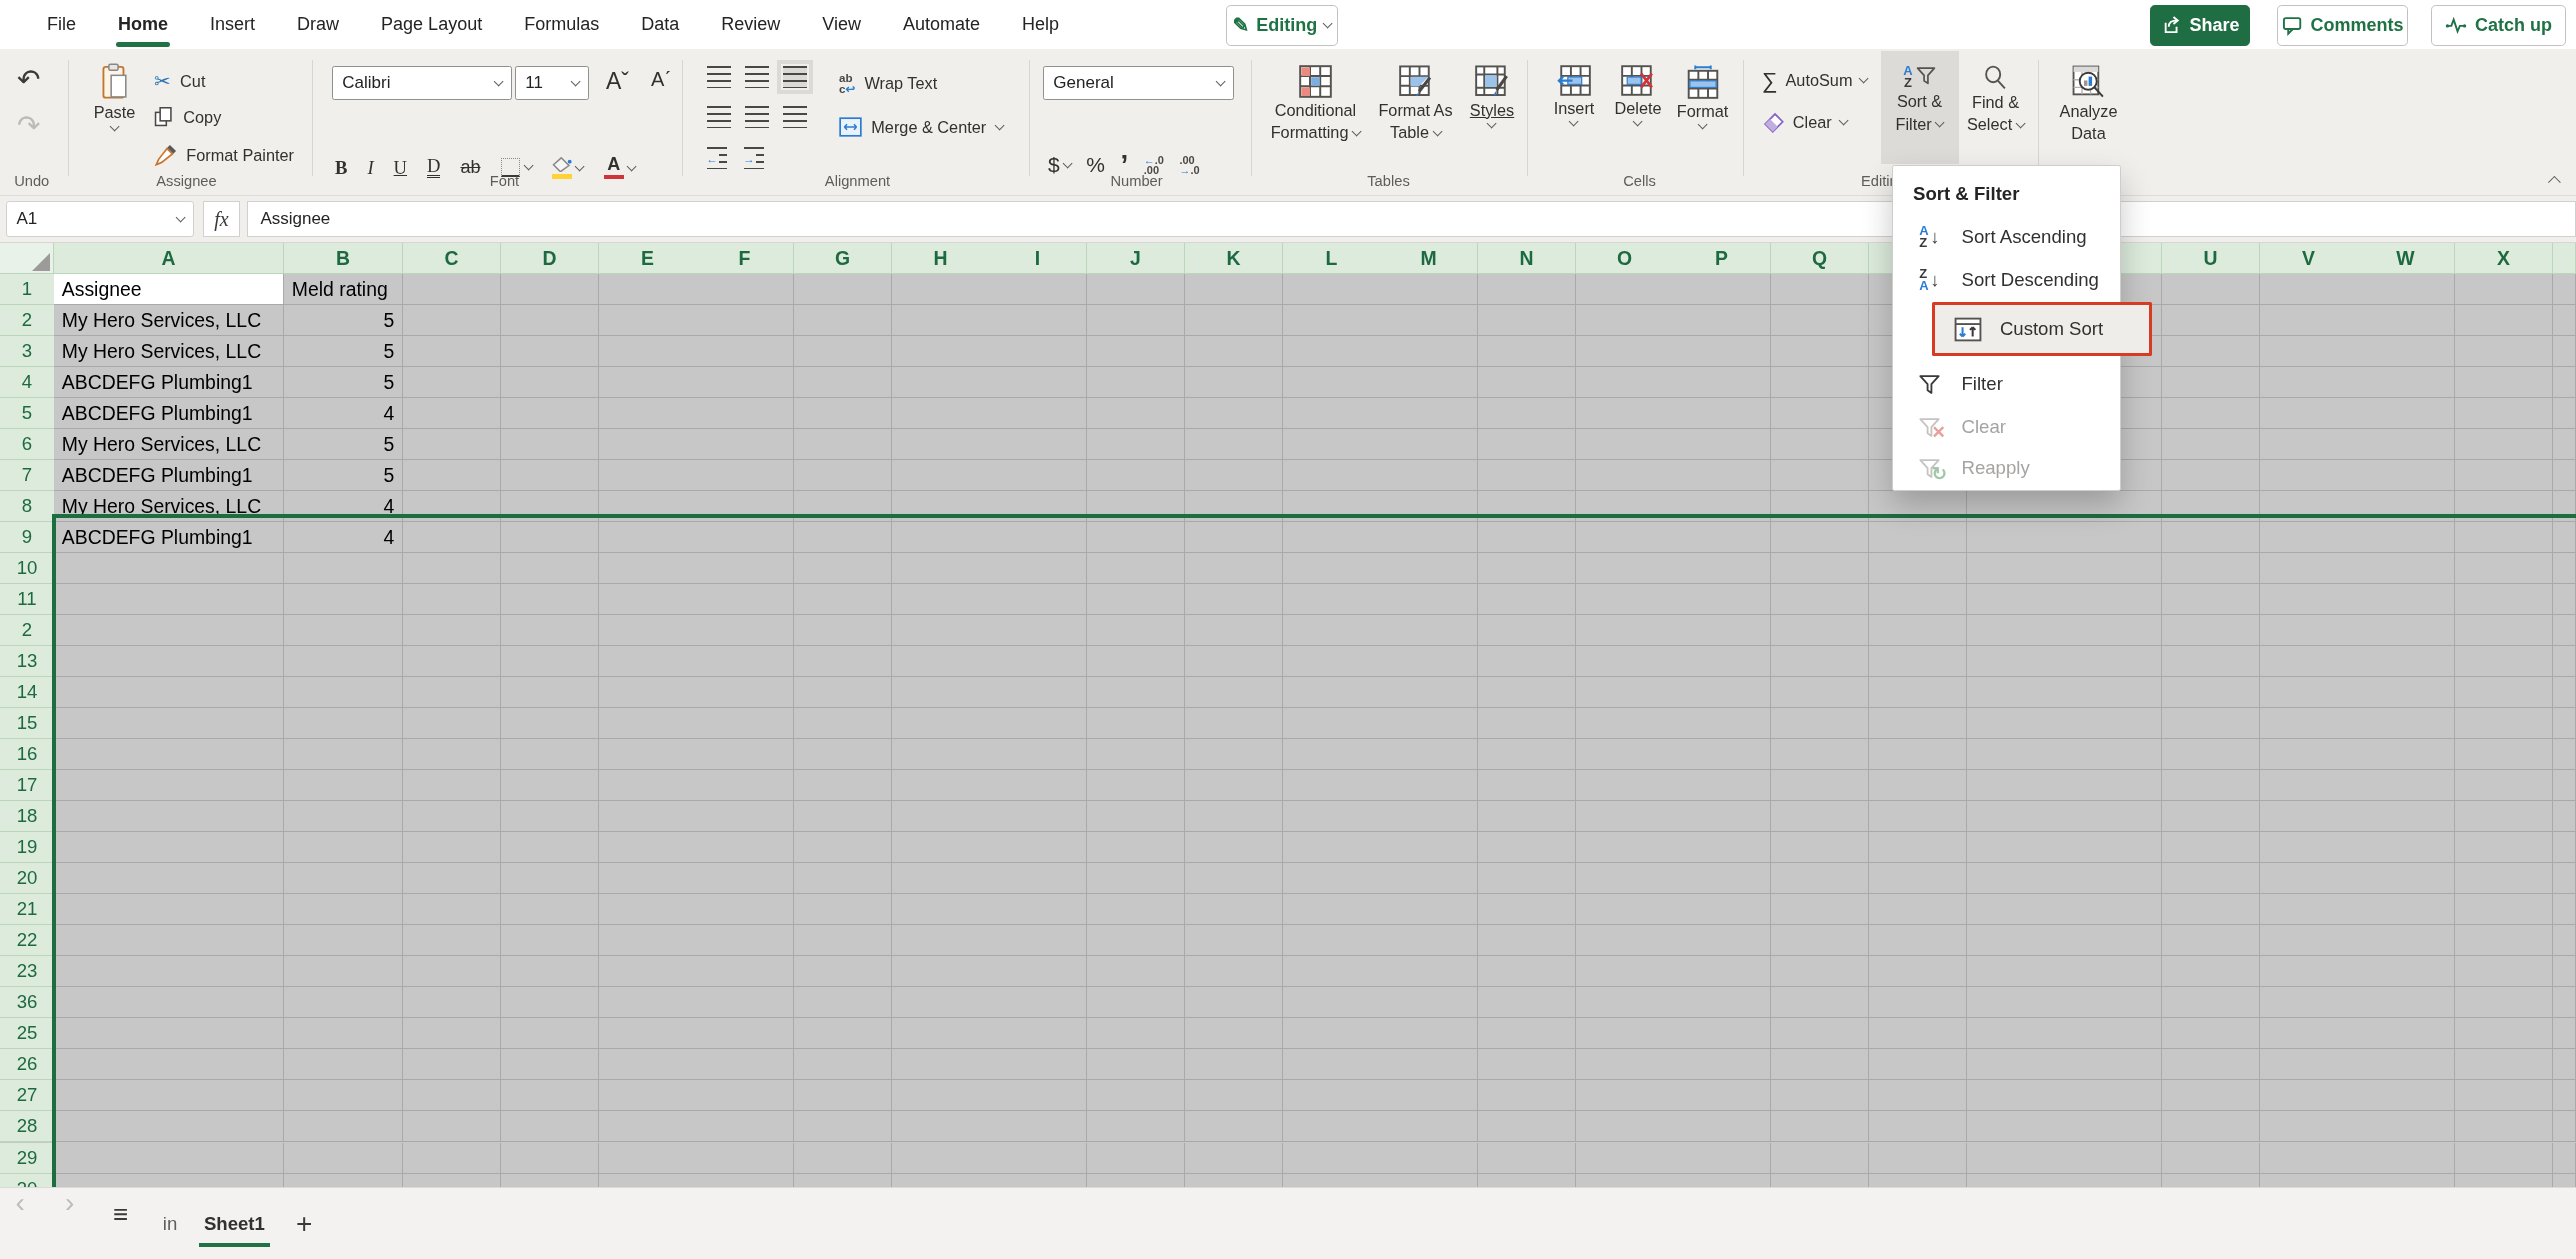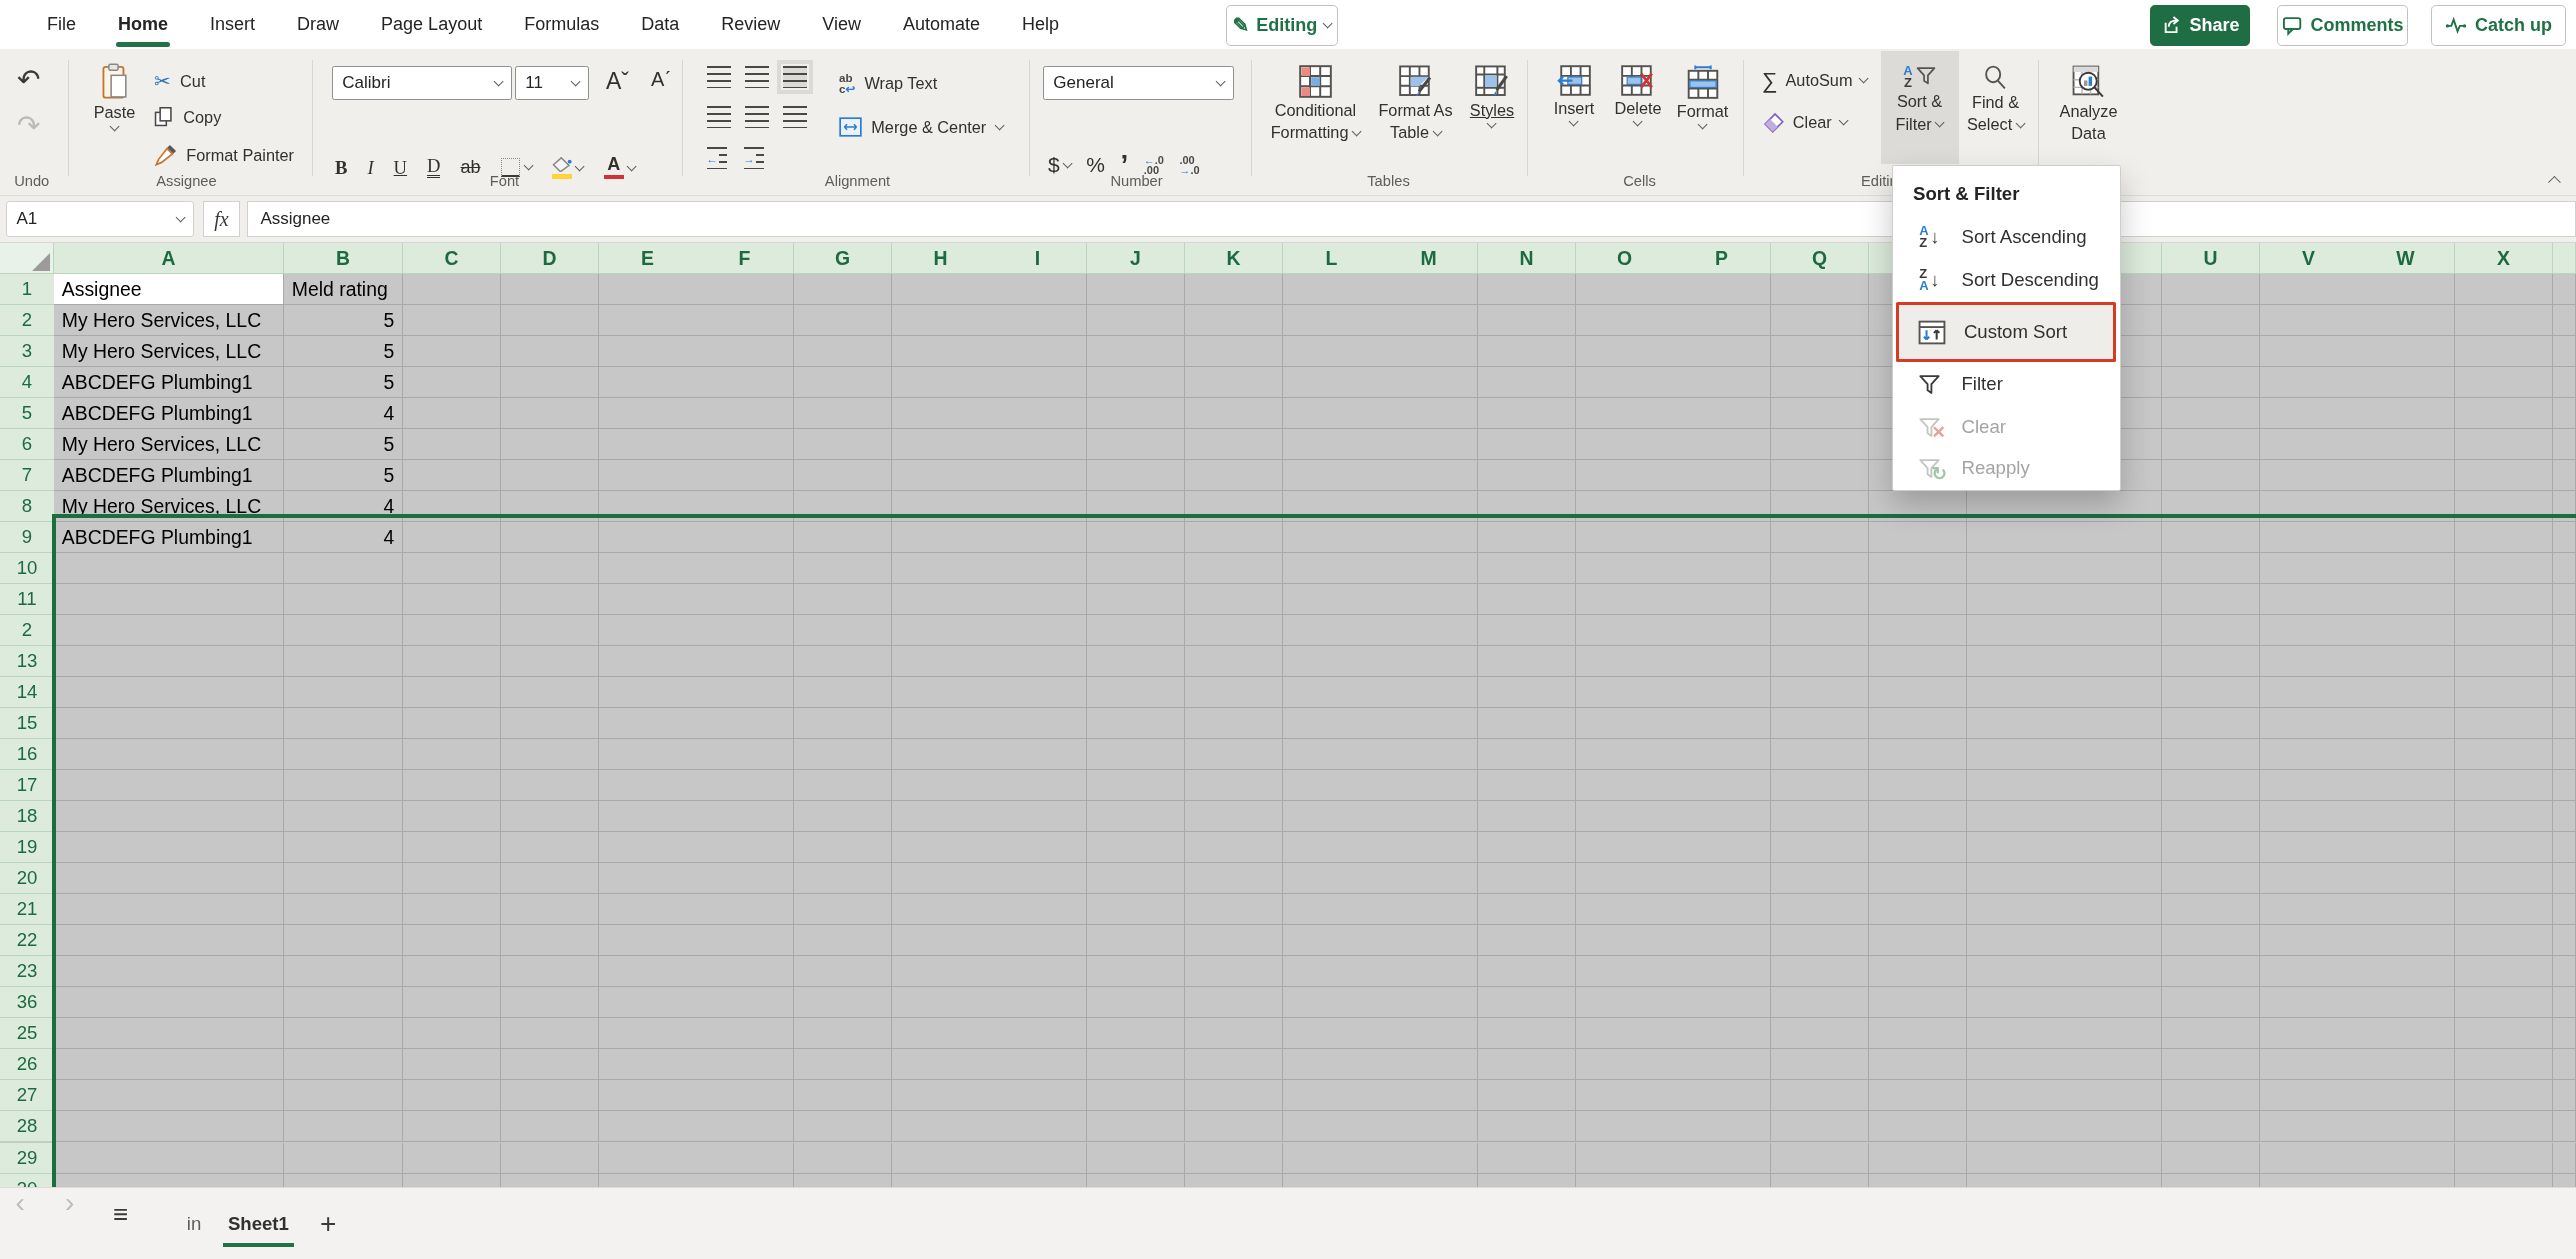--- a/index.html
+++ b/index.html
@@ -1287,21 +1287,21 @@
         <div class="dd-item" style="top: 93px;">
           <span class="dd-icon">
             <span class="azstack">
               <span class="dark">Z</span>
               <span class="blue">A</span>
             </span>
             <span class="azarrow">↓</span>
           </span>
           <span>Sort Descending</span>
         </div>
-        <div class="dd-item highlighted" style="top: 136px; height: 60px;">
+        <div class="dd-item highlighted" style="top: 136px; height: 54px; margin-left: 36px;">
           <span class="dd-icon">
             <svg width="28" height="25" viewBox="0 0 36 32">
               <rect x="2" y="2" width="32" height="28" fill="#fff" stroke="#55534f" stroke-width="2.4"></rect>
               <line x1="2" y1="9" x2="34" y2="9" stroke="#55534f" stroke-width="2.4"></line>
               <path d="M11 13 V25 M11 25 L7.5 21.5 M11 25 L14.5 21.5" stroke="#2b7cd3" stroke-width="2.6" fill="none"></path>
               <path d="M24 25 V13 M24 13 L20.5 16.5 M24 13 L27.5 16.5" stroke="#3b3a39" stroke-width="2.6" fill="none"></path>
             </svg>
           </span>
           <span>Custom Sort</span>
         </div>
@@ -1335,21 +1335,21 @@
           </span>
           <span>Reapply</span>
         </div>
       </div>
   </div>
 
   <div id="sheetbar" class="abs">
     <span class="abs navchev" style="left:15.5px;top:0.8px;">‹</span>
     <span class="abs navchev" style="left:65px;top:0.8px;">›</span>
     <span class="abs" id="alltabs-icon" style="left:113px;top:11px;">≡</span>
-    <div class="abs" id="tabs-holder" style="left:155px;top:12.4px;display:flex;align-items:center;gap:11px;margin-left:24px;">
+    <div class="abs" id="tabs-holder" style="left:155px;top:12.4px;display:flex;align-items:center;gap:11px;">
         <div class="sheet-tab">in</div>
         <div class="sheet-tab active">Sheet1</div>
         <span id="add-sheet" style="margin-left: 12.4px;">+</span>
       </div>
   </div>
 
 </div>
 
 
 </body></html>

